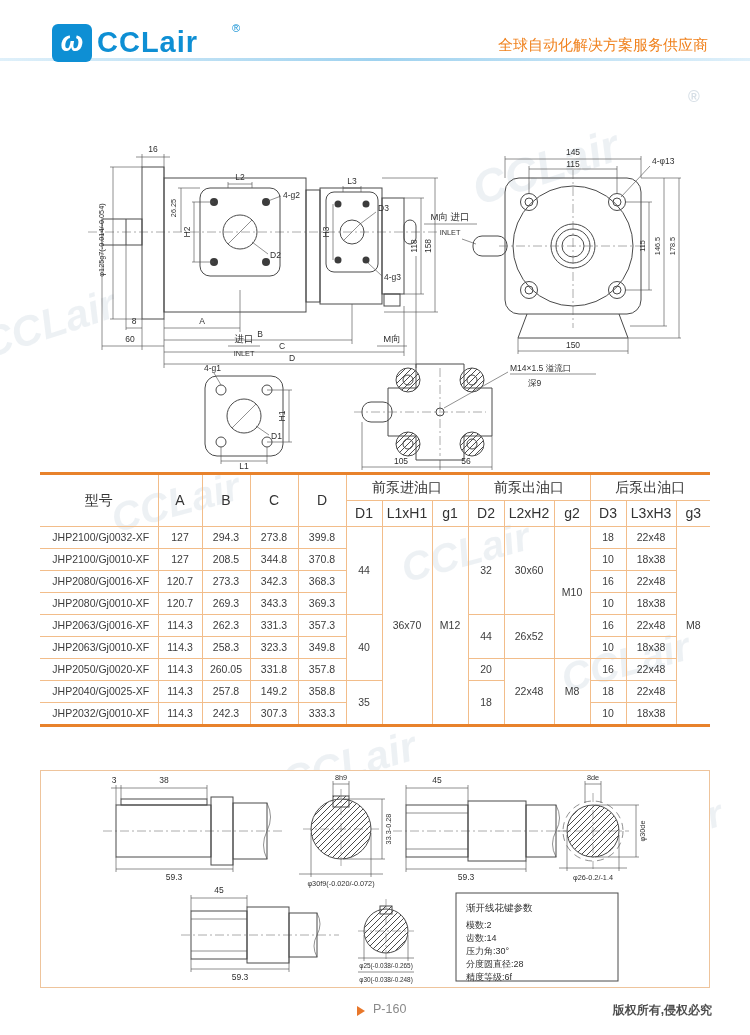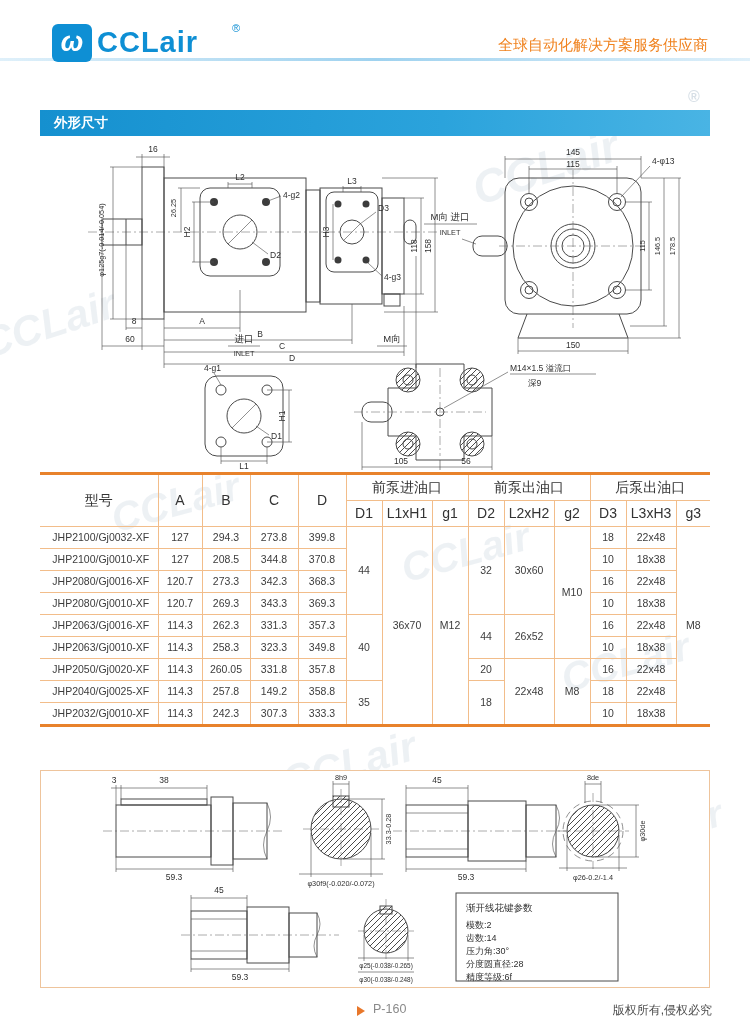--- a/index.html
+++ b/index.html
@@ -48,21 +48,21 @@
   .spec td.model{text-align:center;padding-left:4px}
   
   .shaft-box{position:absolute;left:40px;top:770px;width:668px;height:216px;
              border:1px solid #eec49c;z-index:2;background:#fff}
   .param-title{font-size:9.5px}
   
   .footer-arrow{position:absolute;left:357px;top:1006px;width:0;height:0;
                 border-left:8px solid #e8772a;border-top:5px solid transparent;
                 border-bottom:5px solid transparent;z-index:2}
   .footer-page{position:absolute;left:373px;top:1002px;font-size:12.5px;color:#8a8a8a;z-index:2}
-  .footer-copy{position:absolute;right:38px;top:1002px;font-size:12px;font-weight:normal;
+  .footer-copy{position:absolute;right:38px;top:1002px;font-size:12px;font-weight:bold;
                color:#4d4d4d;z-index:2}
 </style>
 </head>
 <body>
 
 <div class="page">
 
   <div class="wm" style="left:470px;top:140px;font-size:46px;transform:rotate(-18deg)">CCLair</div>
   <div class="wm" style="left:-20px;top:300px;font-size:42px;transform:rotate(-18deg)">CCLair</div>
   <div class="wm" style="left:110px;top:480px;font-size:40px;transform:rotate(-15deg)">CCLair</div>
@@ -73,23 +73,20 @@
   <div class="wm" style="left:600px;top:810px;font-size:38px;transform:rotate(-18deg)">CCLair</div>
   <div class="wm" style="left:688px;top:88px;font-size:16px;opacity:.35;font-style:normal">®</div>
 
   <div class="logo-box">ω</div>
   <div class="brand">CCLair</div>
   <div class="brand-reg">®</div>
   <div class="tagline">全球自动化解决方案服务供应商</div>
   <div class="hdr-line"></div>
 
 
-  <div class="banner" style="top:110px">
-    <span>外形尺寸</span>
-  </div>
 
   <svg class="dwg" style="left:40px;top:140px" width="670" height="330" viewBox="0 0 670 330">
     <defs>
       <pattern id="h1" patternUnits="userSpaceOnUse" width="6" height="6">
         <path d="M0 6 L6 0" stroke="#8a8a8a" stroke-width="0.8"></path>
       </pattern>
     </defs>
 
     <g>
       <line class="cl" x1="48" y1="92" x2="398" y2="92"></line>

